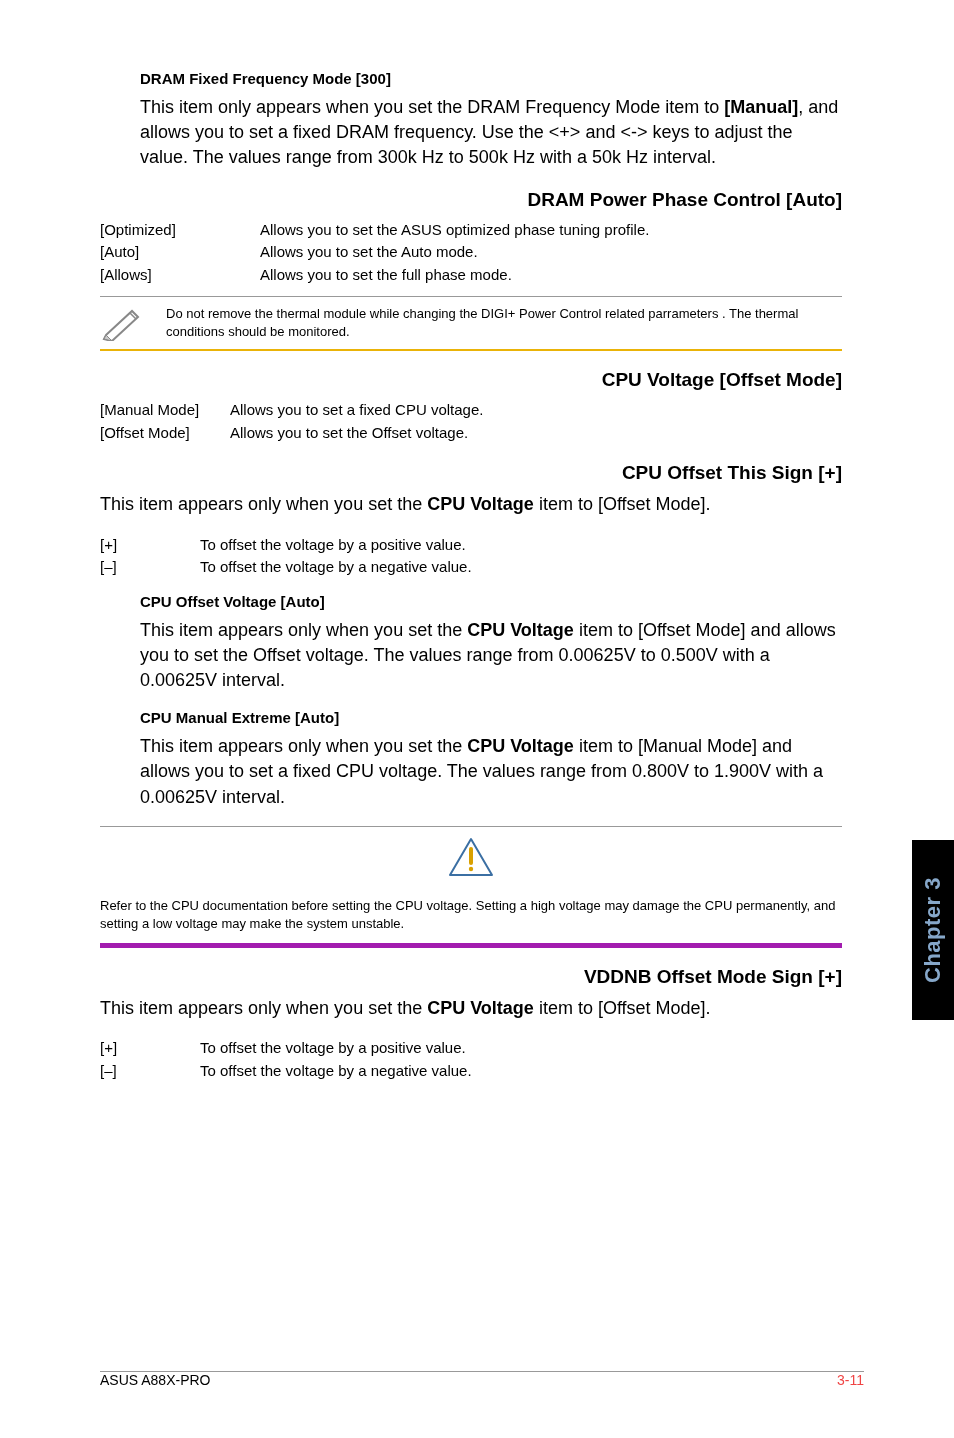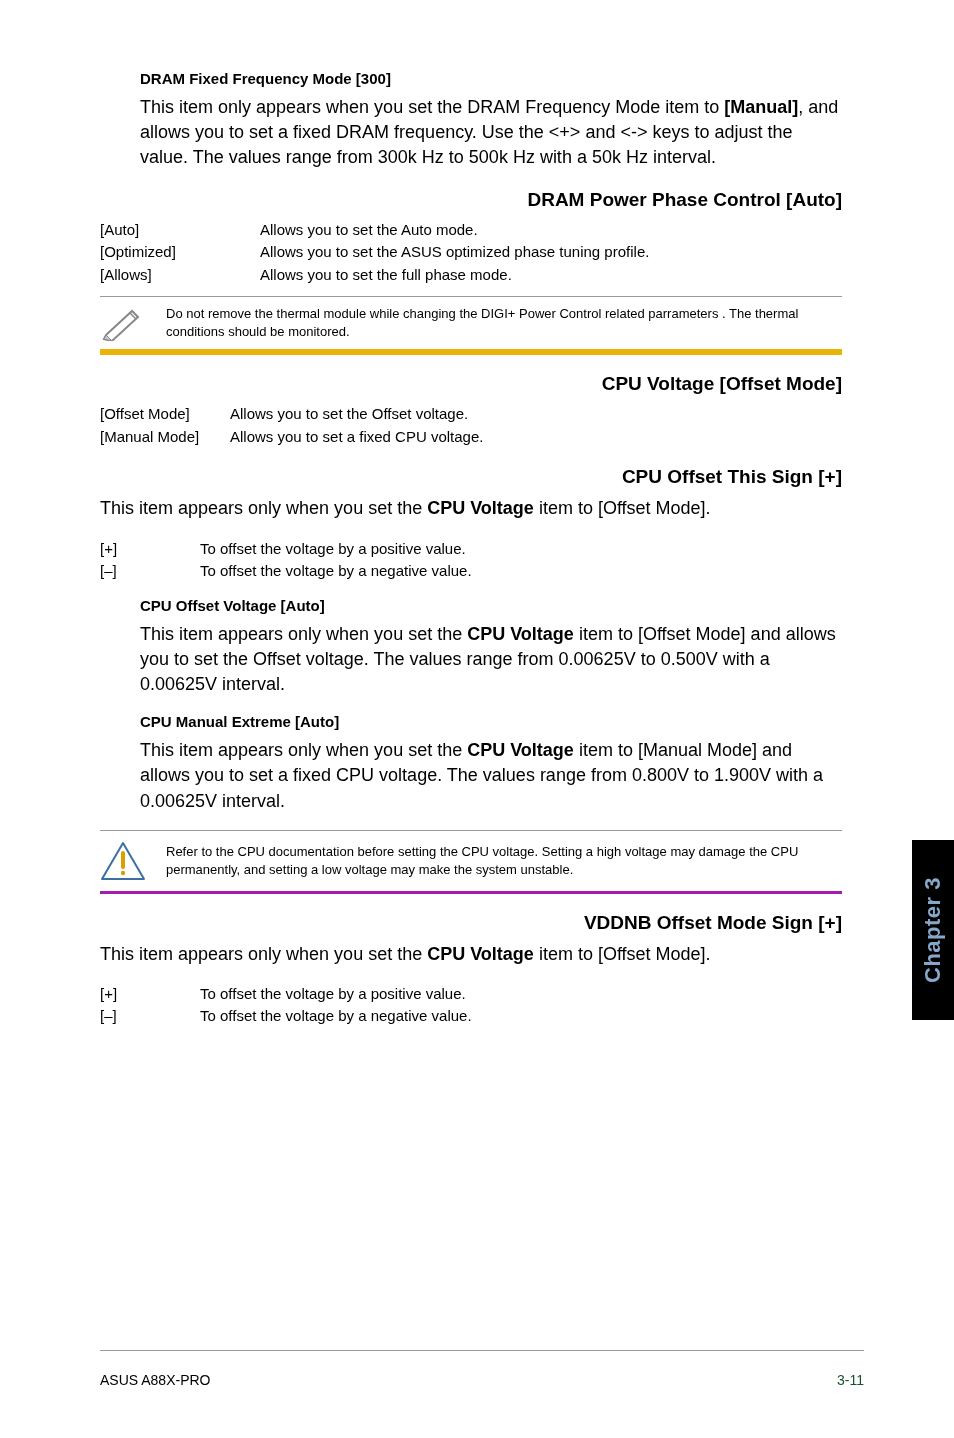--- a/index.html
+++ b/index.html
@@ -23,34 +23,35 @@
     .def-table { font-size: 15px; line-height: 1.5; margin-bottom: 10px; }
     .def-row { display: flex; }
     .def-label { min-width: 160px; }
     .def-label-narrow { min-width: 130px; }
     .def-label-tiny { min-width: 100px; }
     .note-box {
       display: flex;
       align-items: center;
       gap: 20px;
       border-top: 1px solid #999;
-      border-bottom: 6px solid #eab308;
+      border-bottom: 2px solid #eab308;
       padding: 8px 0;
       margin: 10px 0 18px 0;
     }
     .note-icon { width: 46px; height: 36px; flex-shrink: 0; }
     .note-text { font-size: 13px; line-height: 1.4; }
     .warn-box {
       display: flex;
       align-items: center;
       gap: 20px;
       border-top: 1px solid #999;
-      border-bottom: 3px solid #a21caf;
+      border-bottom: 5px solid #a21caf;
       padding: 10px 0;
       margin: 14px 0 18px 0;
+      flex-direction: column;
     }
     .warn-icon { width: 46px; height: 40px; flex-shrink: 0; }
     .side-tab {
       position: absolute;
       right: 0;
       top: 840px;
       width: 42px;
       height: 180px;
       background: #000;
       display: flex;
@@ -67,72 +68,72 @@
     }
     .footer {
       position: absolute;
       bottom: 50px;
       left: 100px;
       right: 90px;
       display: flex;
       justify-content: space-between;
       align-items: center;
       border-top: 1px solid #999;
-      padding-top: 21px;
+      padding-top: 0;
       font-size: 14px;
       margin-top: 15px;
     }
-    .footer-right { color: #14532d; }
+    .footer-right { color: #ef4444; }
   </style>
 </head>
 <body>
 
 <div class="page">
 
   <div class="indented">
     <div class="bold-title">DRAM Fixed Frequency Mode [300]</div>
     <div class="body-text">
       <span>This item only appears when you set the DRAM Frequency Mode item to </span><b>[Manual]</b><span>, and allows you to set a fixed DRAM frequency. Use the &lt;+&gt; and &lt;-&gt; keys to adjust the value. The values range from 300k Hz to 500k Hz with a 50k Hz interval.</span>
     </div>
   </div>
 
   <div class="section-title">DRAM Power Phase Control [Auto]</div>
   <div class="def-table">
     <div class="def-row">
+      <div class="def-label">[Optimized]</div>
+      <div>Allows you to set the ASUS optimized phase tuning profile.</div>
+    </div>
+    <div class="def-row">
       <div class="def-label">[Auto]</div>
       <div>Allows you to set the Auto mode.</div>
-    </div>
-    <div class="def-row">
-      <div class="def-label">[Optimized]</div>
-      <div>Allows you to set the ASUS optimized phase tuning profile.</div>
     </div>
     <div class="def-row">
       <div class="def-label">[Allows]</div>
       <div>Allows you to set the full phase mode.</div>
     </div>
   </div>
 
   <div class="note-box">
     <svg class="note-icon" viewBox="0 0 46 36">
       <path d="M6 30 L32 6 L38 12 L12 36 L4 34 Z" fill="none" stroke="#888" stroke-width="2"></path>
       <path d="M6 30 L12 36 L4 34 Z" fill="#ccc" stroke="#888" stroke-width="1"></path>
       <line x1="30" y1="8" x2="36" y2="14" stroke="#888" stroke-width="1.5"></line>
     </svg>
     <div class="note-text">Do not remove the thermal module while changing the DIGI+ Power Control related parrameters . The thermal conditions should be monitored.</div>
   </div>
 
   <div class="section-title">CPU Voltage [Offset Mode]</div>
   <div class="def-table">
     <div class="def-row">
+      <div class="def-label-narrow">[Manual Mode]</div>
+      <div>Allows you to set a fixed CPU voltage.</div>
+    </div>
+    <div class="def-row">
       <div class="def-label-narrow">[Offset Mode]</div>
       <div>Allows you to set the Offset voltage.</div>
-    </div>
-    <div class="def-row">
-      <div class="def-label-narrow">[Manual Mode]</div>
-      <div>Allows you to set a fixed CPU voltage.</div>
     </div>
   </div>
 
   <div class="section-title">CPU Offset This Sign [+]</div>
   <div class="body-text">
     <span>This item appears only when you set the </span><b>CPU Voltage</b><span> item to [Offset Mode].</span>
   </div>
   <div class="def-table">
     <div class="def-row">
       <div class="def-label-tiny">[+]</div>

